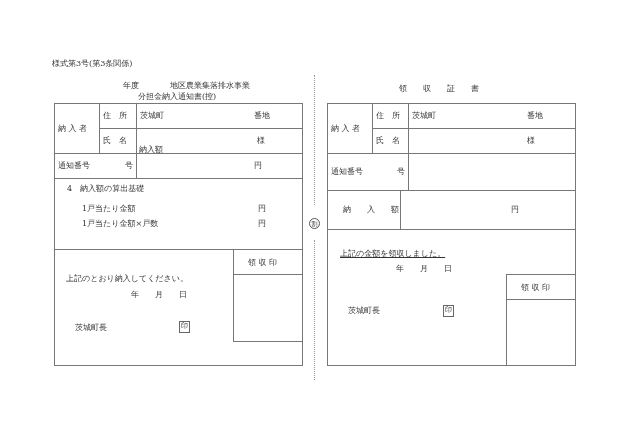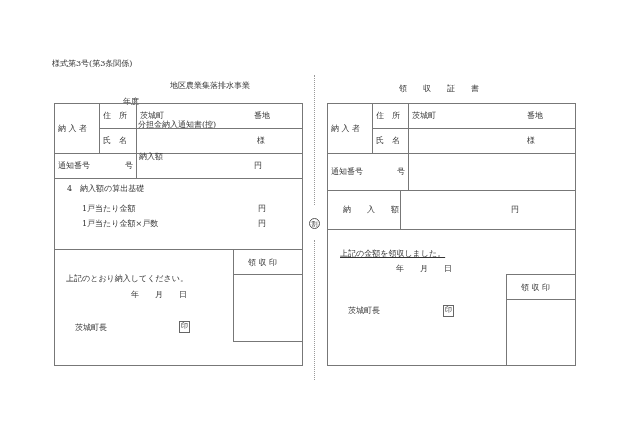--- a/index.html
+++ b/index.html
@@ -9,23 +9,23 @@
   .t{position:absolute;white-space:nowrap;font-size:8px;line-height:10px;}
   .dotv{position:absolute;width:0;border-left:1px dotted #999;}
   .seal{position:absolute;border:1px solid #666;font-size:7px;line-height:9px;text-align:center;}
   .circ{position:absolute;width:9px;height:9px;border:1px solid #555;border-radius:50%;font-size:6px;line-height:9px;text-align:center;}
 </style>
 </head>
 <body>
 
 <div class="t" style="left:52px;top:59px;">様式第3号(第3条関係)</div>
 
-<div class="t" style="left:123px;top:81px;margin-top:16px;">年度</div>
+<div class="t" style="left:123px;top:81px;">年度</div>
 <div class="t" style="left:170px;top:81px;">地区農業集落排水事業</div>
-<div class="t" style="left:138px;top:92px;margin-top:28px;">分担金納入通知書(控)</div>
+<div class="t" style="left:138px;top:92px;">分担金納入通知書(控)</div>
 
 <div>
 
   <div class="ln" style="left:54px;top:103px;width:249px;height:1px;"></div>
   <div class="ln" style="left:54px;top:365px;width:249px;height:1px;"></div>
   <div class="ln" style="left:54px;top:103px;width:1px;height:263px;"></div>
   <div class="ln" style="left:302px;top:103px;width:1px;height:263px;"></div>
 
   <div class="ln" style="left:99px;top:128px;width:204px;height:1px;"></div>
   <div class="ln" style="left:54px;top:153px;width:249px;height:1px;"></div>
@@ -41,21 +41,21 @@
 </div>
 
 <div class="t" style="left:58px;top:124px;">納 入 者</div>
 <div class="t" style="left:103px;top:111px;">住　所</div>
 <div class="t" style="left:140px;top:111px;">茨城町</div>
 <div class="t" style="left:254px;top:111px;">番地</div>
 <div class="t" style="left:103px;top:136px;">氏　名</div>
 <div class="t" style="left:257px;top:136px;">様</div>
 <div class="t" style="left:58px;top:161px;">通知番号</div>
 <div class="t" style="left:125px;top:161px;">号</div>
-<div class="t" style="left:139px;top:152px;">納入額</div>
+<div class="t" style="left:139px;top:145px;">納入額</div>
 <div class="t" style="left:254px;top:161px;">円</div>
 
 <div class="t" style="left:67px;top:184px;">4　納入額の算出基礎</div>
 <div class="t" style="left:82px;top:204px;">1戸当たり金額</div>
 <div class="t" style="left:258px;top:204px;">円</div>
 <div class="t" style="left:82px;top:219px;">1戸当たり金額×戸数</div>
 <div class="t" style="left:258px;top:219px;">円</div>
 
 <div class="t" style="left:66px;top:274px;">上記のとおり納入してください。</div>
 <div class="t" style="left:131px;top:290px;">年　　月　　日</div>

